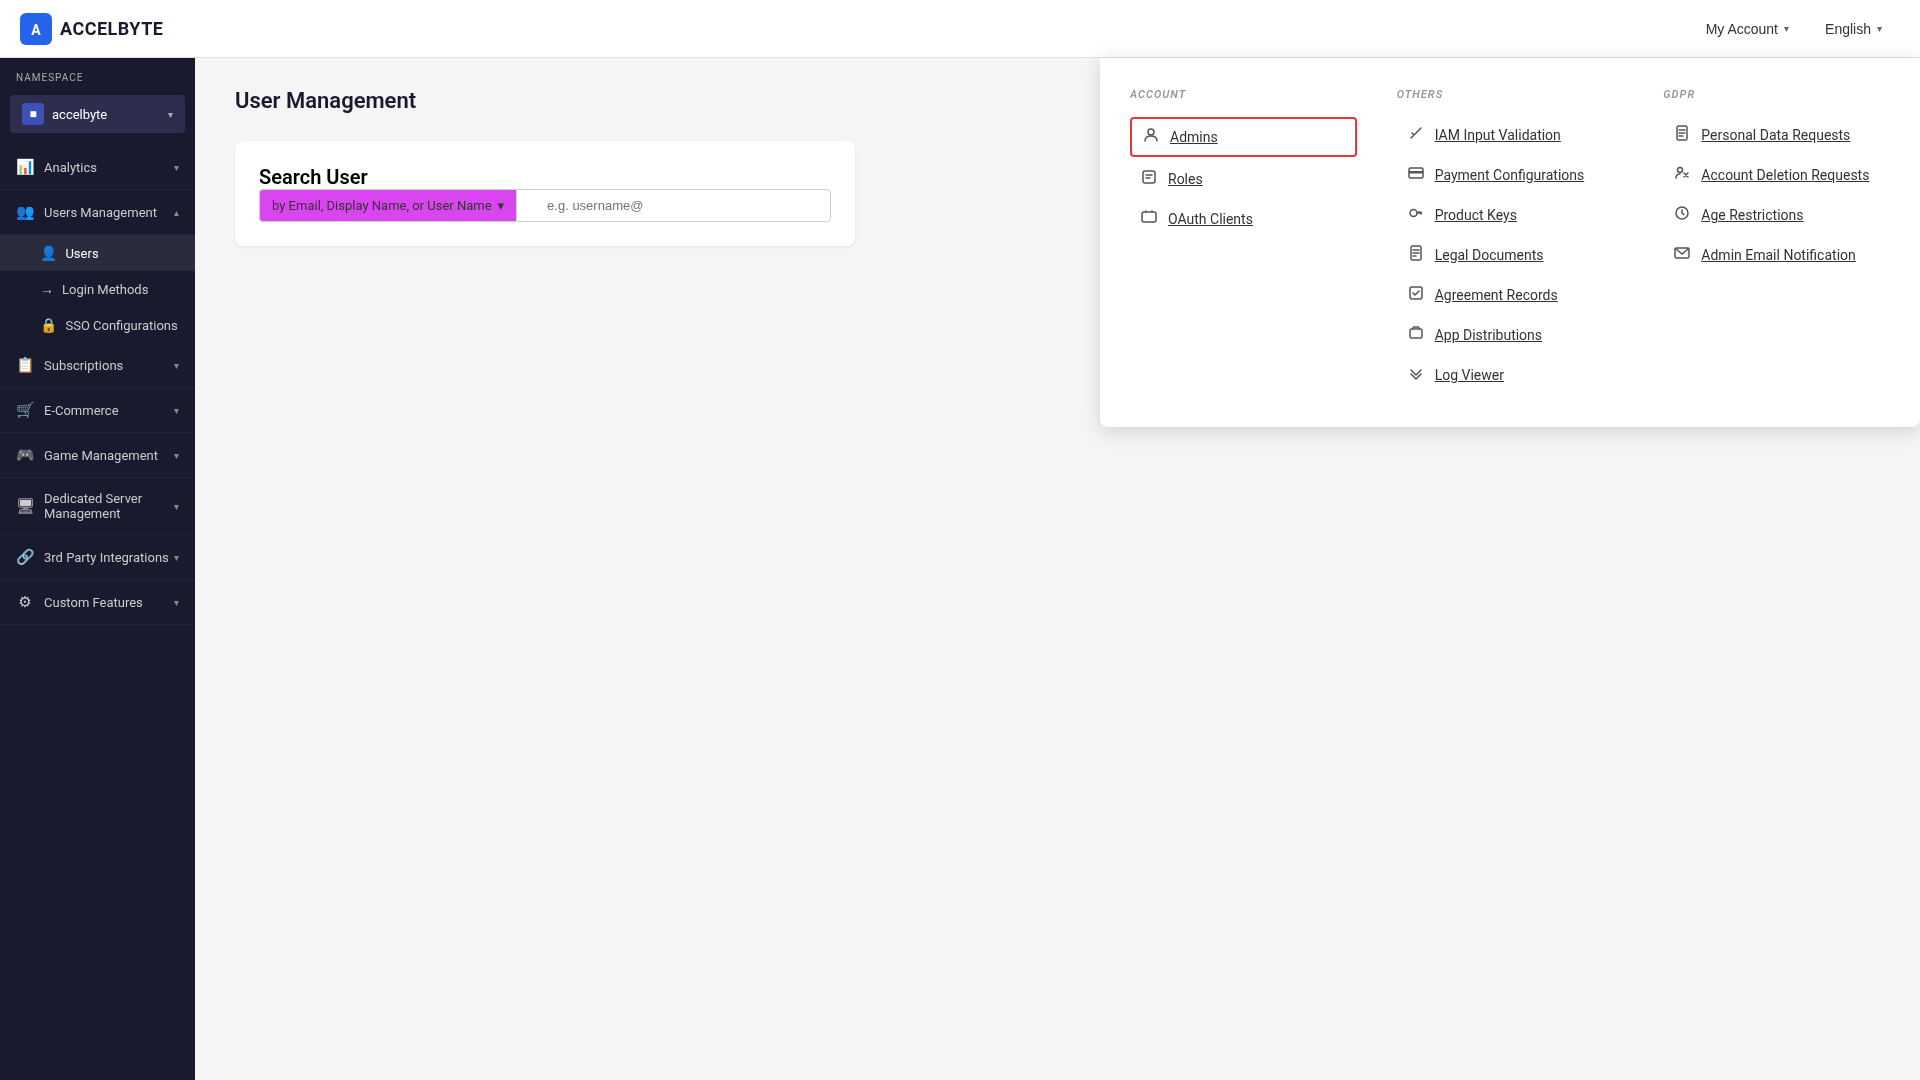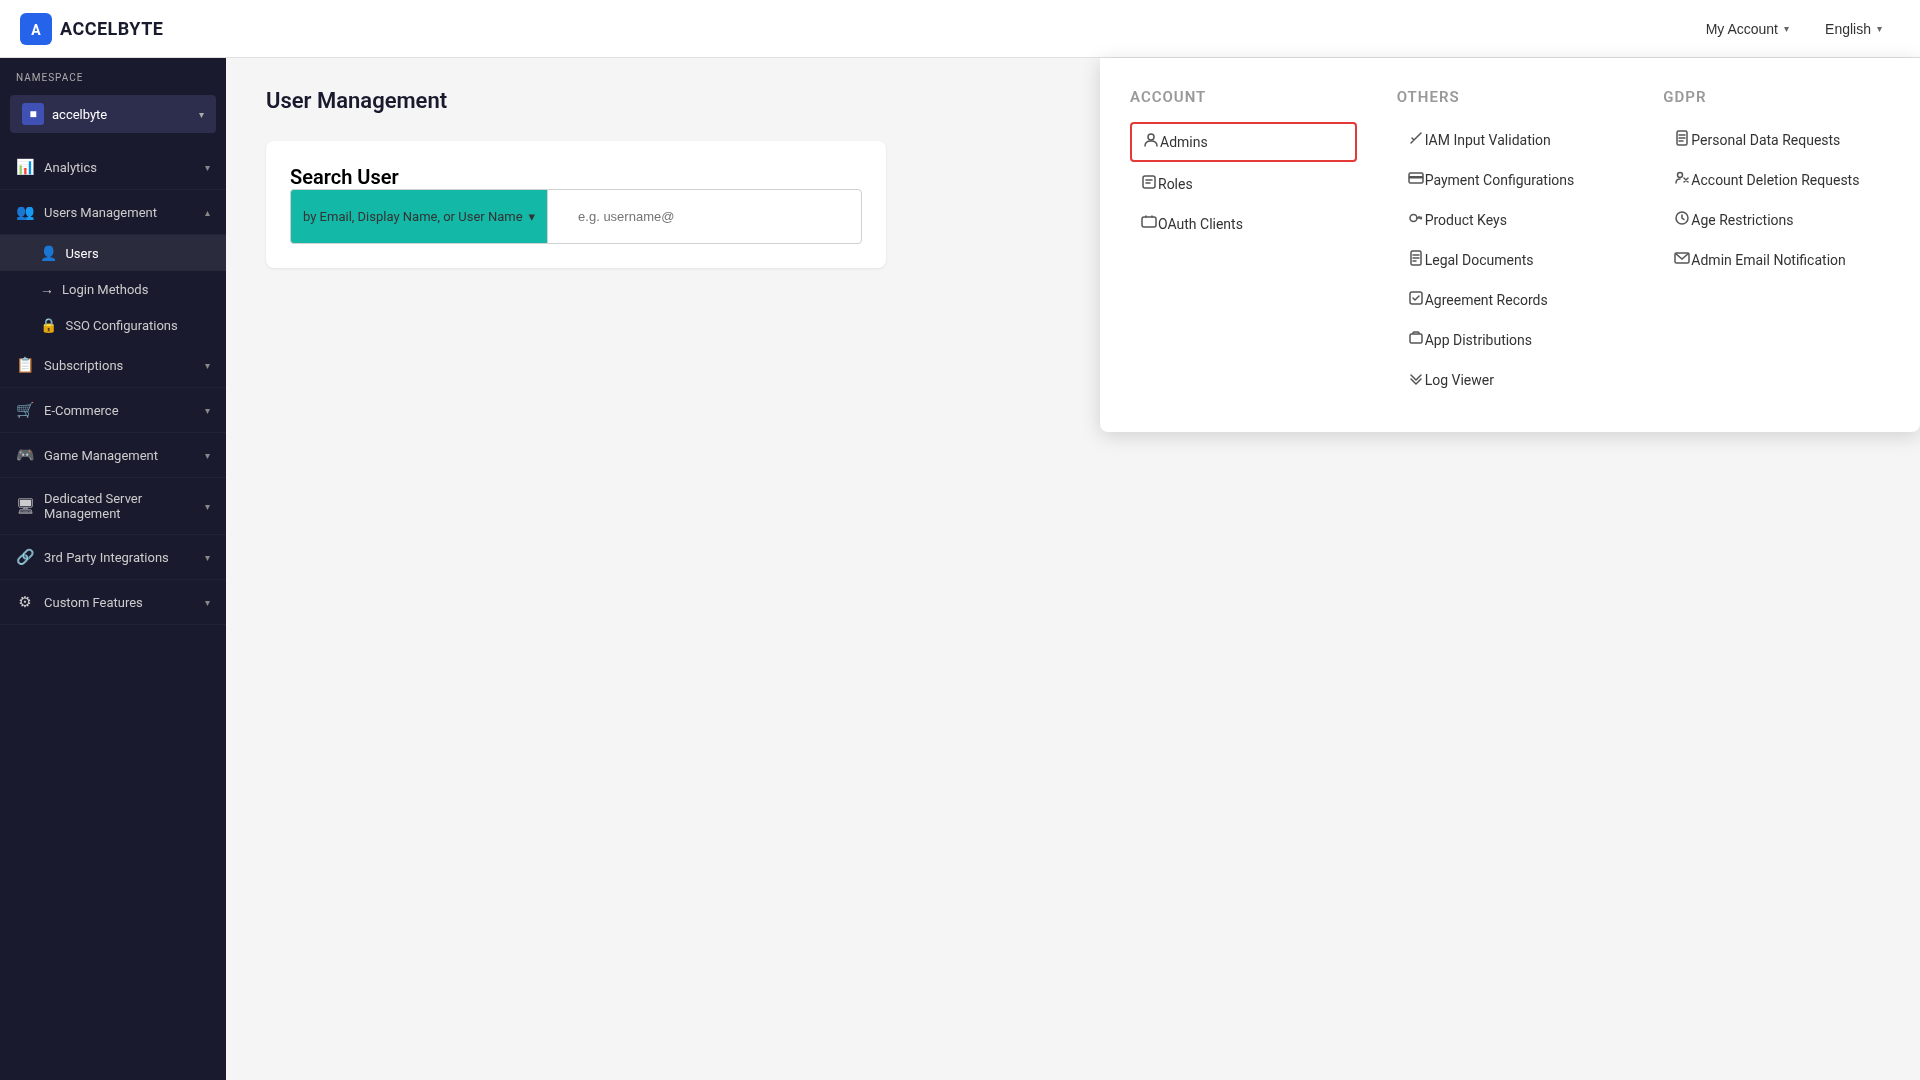--- a/index.html
+++ b/index.html
@@ -64,21 +64,21 @@
 
     
     .main-layout {
       display: flex;
       flex: 1;
       overflow: hidden;
     }
 
     
     .sidebar {
-      width: 226px;
+      width: 195px;
       background: #1a1a2e;
       color: #fff;
       overflow-y: auto;
       flex-shrink: 0;
       display: flex;
       flex-direction: column;
     }
     .sidebar-namespace {
       padding: 14px 16px 8px;
       font-size: 10px;
@@ -190,24 +190,24 @@
       margin-bottom: 0;
     }
     .search-row {
       display: flex;
       gap: 0;
     }
     .search-select {
       border: 1px solid #d0d0d0;
       border-right: none;
       border-radius: 4px 0 0 4px;
-      padding: 19px 12px;
+      padding: 8px 12px;
       font-size: 13px;
       color: #333;
-      background: #14b8a6;
+      background: #d946ef;
       cursor: pointer;
       display: flex;
       align-items: center;
       gap: 6px;
       white-space: nowrap;
     }
     .search-input {
       flex: 1;
       border: 1px solid #d0d0d0;
       border-radius: 0 4px 4px 0;
@@ -227,36 +227,39 @@
       padding: 30px;
       display: flex;
       gap: 40px;
       z-index: 200;
     }
     .dropdown-col {
       flex: 1;
       min-width: 180px;
     }
     .dropdown-col-header {
-      font-size: 15px;
+      font-size: 11px;
       font-weight: 600;
       color: #999;
       letter-spacing: 1px;
       text-transform: uppercase;
       margin-bottom: 16px;
+      font-style: italic;
     }
     .dropdown-item {
       display: flex;
       align-items: center;
+      gap: 10px;
       padding: 8px 10px;
       font-size: 14px;
       color: #333;
       cursor: pointer;
       border-radius: 4px;
       margin-bottom: 4px;
+      text-decoration: underline;
     }
     .dropdown-item.highlighted {
       border: 2px solid #e53935;
       border-radius: 4px;
     }
     .dropdown-item-icon {
       font-size: 15px;
       color: #666;
       width: 18px;
       text-align: center;

